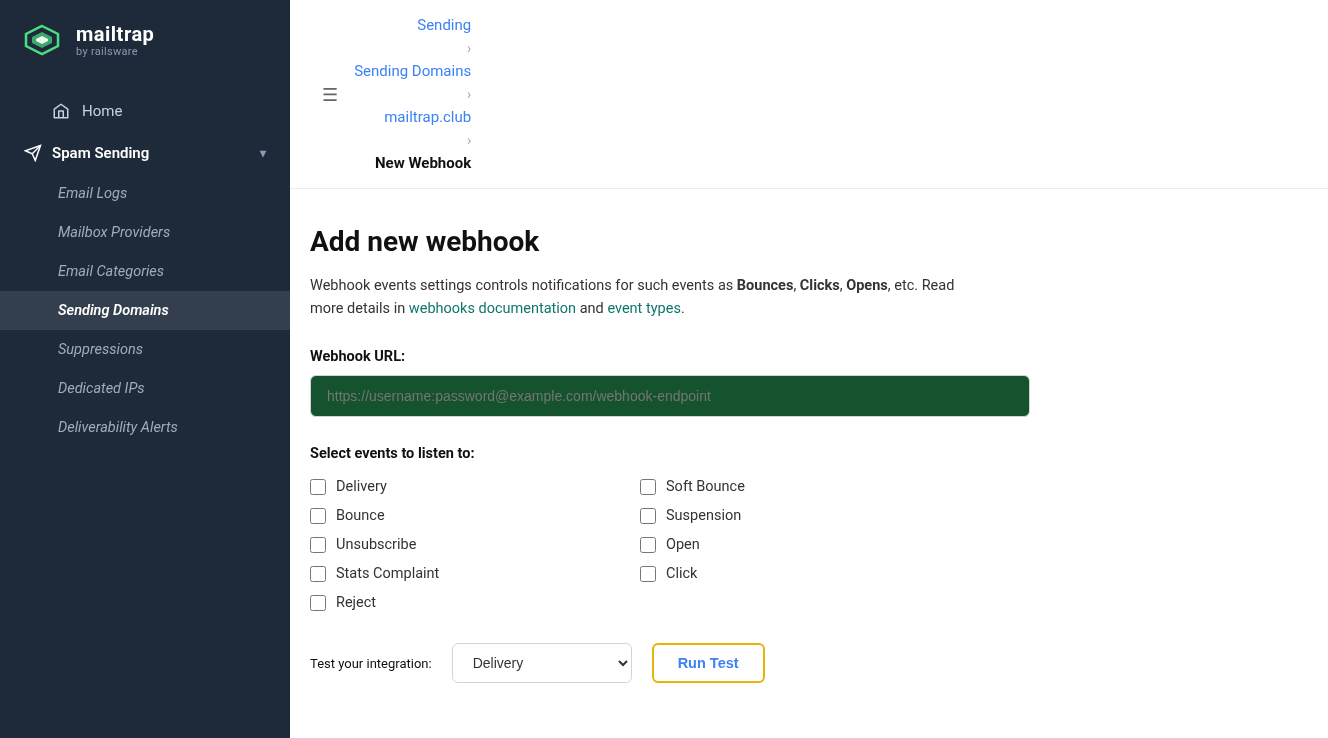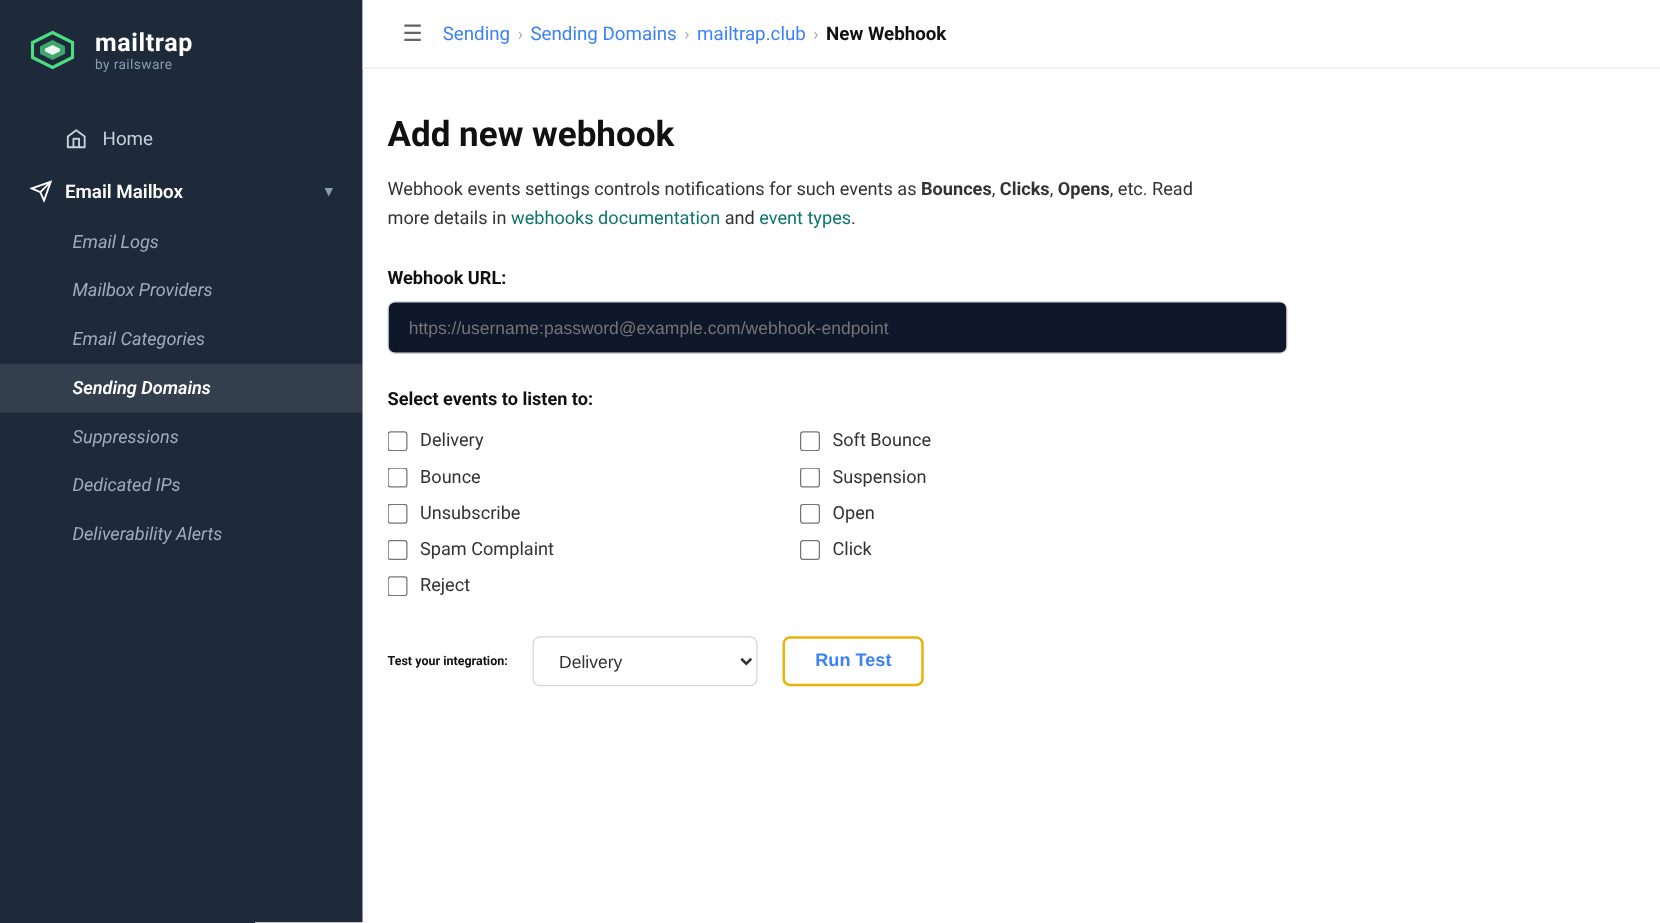--- a/index.html
+++ b/index.html
@@ -107,20 +107,21 @@
       margin-right: 16px;
       cursor: pointer;
       color: #666;
       font-size: 18px;
     }
     .breadcrumb {
       display: flex;
       align-items: flex-end;
       gap: 6px;
       font-size: 15px;
+      flex-direction: column;
     }
     .breadcrumb a {
       color: #3b82f6;
       text-decoration: none;
     }
     .breadcrumb .sep {
       color: #aaa;
       font-size: 14px;
     }
     .breadcrumb .current {
@@ -156,21 +157,21 @@
       margin-bottom: 10px;
       display: block;
     }
     .webhook-url-input {
       width: 100%;
       padding: 12px 16px;
       border: 1px solid #d1d5db;
       border-radius: 6px;
       font-size: 14px;
       color: #999;
-      background: #0f172a;
+      background: #14532d;
       outline: none;
       margin-bottom: 28px;
     }
 
     .events-label {
       font-size: 14.5px;
       font-weight: 700;
       color: #111;
       margin-bottom: 16px;
       display: block;
@@ -197,22 +198,22 @@
       cursor: pointer;
     }
 
     .test-section {
       display: flex;
       align-items: center;
       gap: 20px;
       margin-top: 8px;
     }
     .test-label {
-      font-size: 10px;
-      font-weight: 700;
+      font-size: 13px;
+      font-weight: 400;
       color: #111;
       white-space: nowrap;
     }
     .test-select {
       padding: 10px 16px;
       border: 1px solid #d1d5db;
       border-radius: 6px;
       font-size: 14px;
       color: #333;
       background: #fff;
@@ -256,21 +257,21 @@
         <path d="M9 21V12h6v9" stroke-linejoin="round"></path>
       </svg>
       <span>Home</span>
     </div>
 
     <div class="sidebar-section">
       <svg width="18" height="18" viewBox="0 0 24 24" fill="none" stroke="currentColor" stroke-width="2">
         <line x1="22" y1="2" x2="11" y2="13"></line>
         <polygon points="22 2 15 22 11 13 2 9 22 2"></polygon>
       </svg>
-      <span>Email Mailbox</span>
+      <span>Spam Sending</span>
       <span class="chevron">▾</span>
     </div>
 
     <div class="sidebar-sub-items">
       <a class="sidebar-sub-item" href="#"><span>Email Logs</span></a>
       <a class="sidebar-sub-item" href="#"><span>Mailbox Providers</span></a>
       <a class="sidebar-sub-item" href="#"><span>Email Categories</span></a>
       <a class="sidebar-sub-item active" href="#"><span>Sending Domains</span></a>
       <a class="sidebar-sub-item" href="#"><span>Suppressions</span></a>
       <a class="sidebar-sub-item" href="#"><span>Dedicated IPs</span></a>
@@ -331,21 +332,21 @@
           <input type="checkbox" style=""> 
             <span>Unsubscribe</span>
         </label>
         <label class="checkbox-item">
           <input type="checkbox" style=""> 
             <span>Open</span>
         </label>
 
         <label class="checkbox-item">
           <input type="checkbox" style=""> 
-            <span>Spam Complaint</span>
+            <span>Stats Complaint</span>
         </label>
         <label class="checkbox-item">
           <input type="checkbox" style=""> 
             <span>Click</span>
         </label>
 
         <label class="checkbox-item">
           <input type="checkbox" style=""> 
             <span>Reject</span>
         </label>

